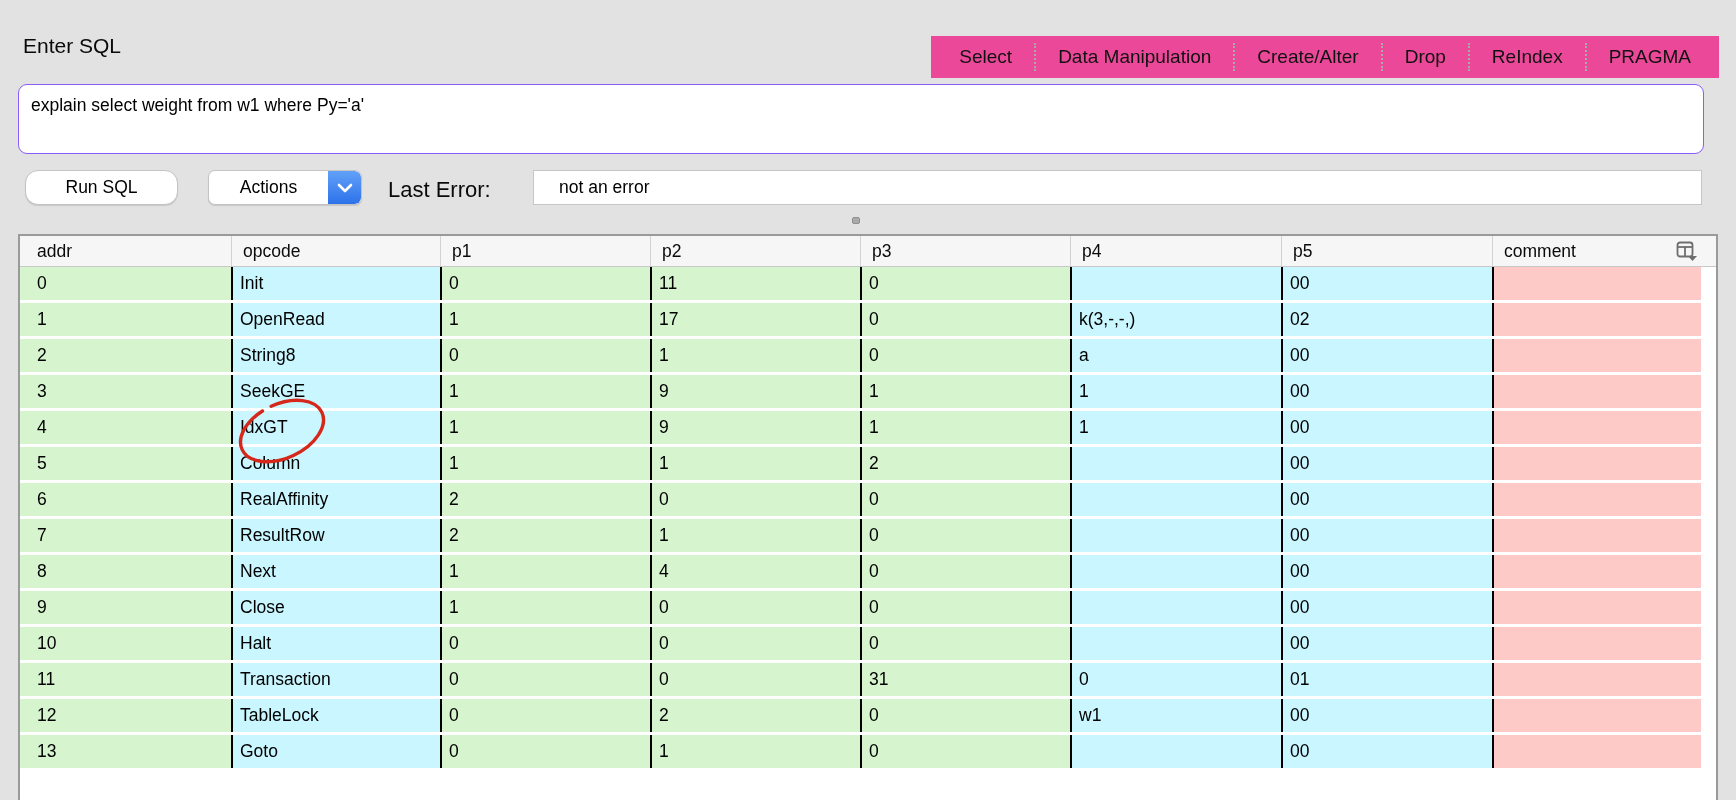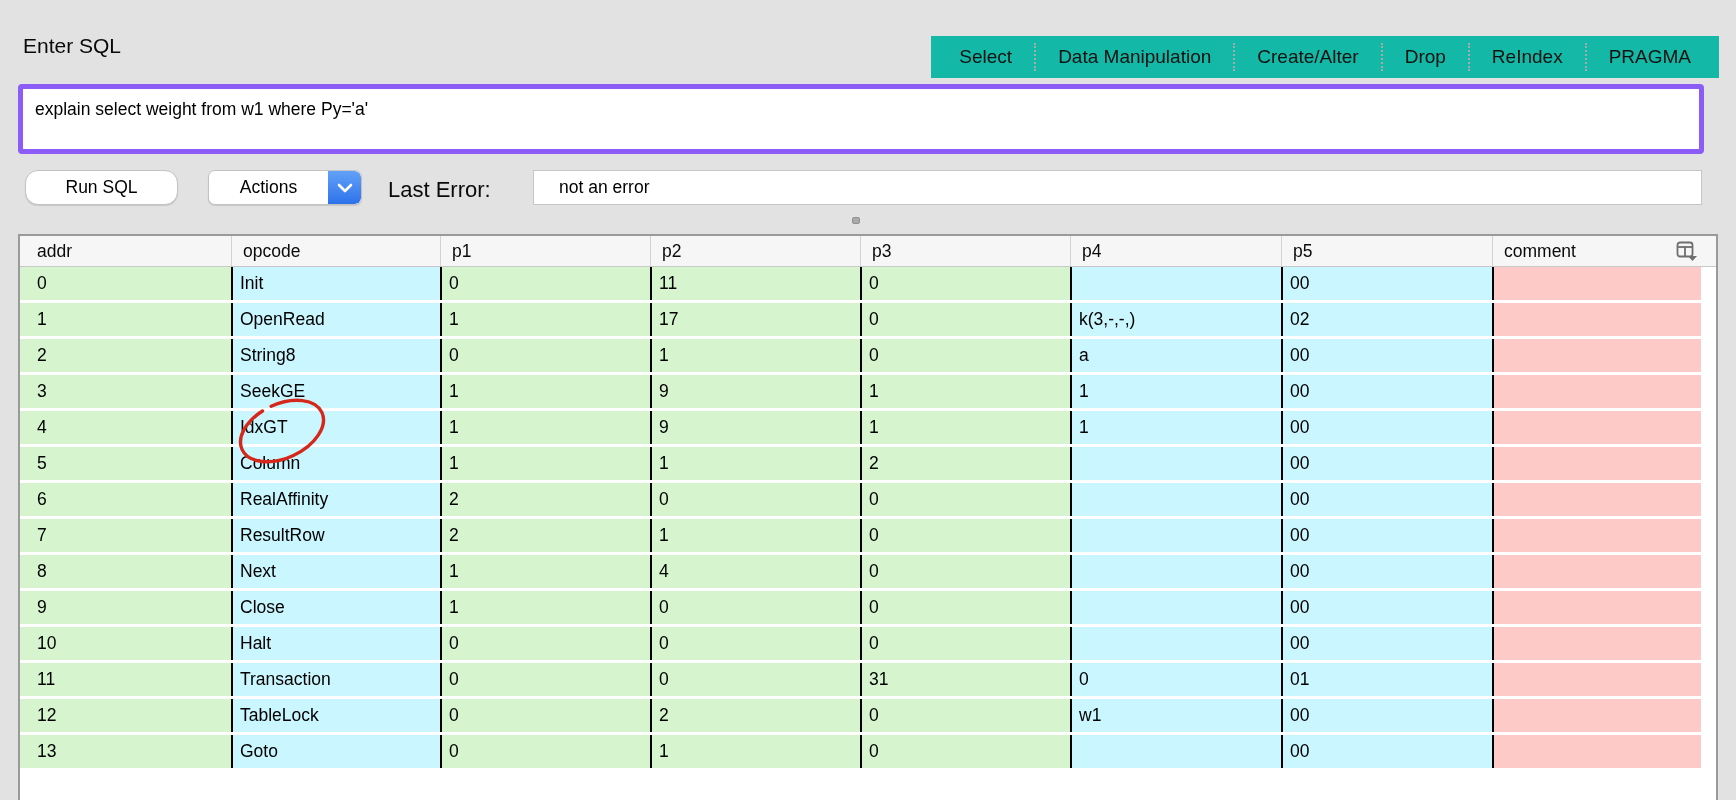--- a/index.html
+++ b/index.html
@@ -11,33 +11,33 @@
     position:relative;
   }
 
   
   .page-title {
     position:absolute; left:23px; top:34px;
     font-size:21px; font-weight:500; color:#0a0a0a;text-align:center;
   }
   .tabbar {
     position:absolute; top:36px; right:17px; height:42px;
-    background:#14b8a6; display:flex; align-items:center;
+    background:#ec4899; display:flex; align-items:center;
     padding:0 6px;
   }
   .tab {
     font-size:19px; color:#111; padding:0 22px; height:28px;
     display:flex; align-items:center; cursor:default; white-space:nowrap;
   }
   .tab + .tab { border-left:2px dotted #a9a9a9; }
 
   
   .sql-box {
     position:absolute; left:18px; top:84px; width:1686px; height:70px;
-    background:#fff; border:5px solid #8b5cf6; border-radius:4px;
+    background:#fff; border:1px solid #8b5cf6; border-radius:9px;
     font-size:17.5px; padding:9px 12px; resize:none; outline:none;
     font-family:"Liberation Sans", sans-serif; color:#000; line-height:1.3;
   }
 
   
   .controls { position:absolute; left:0; top:170px; width:1736px; height:36px; }
   .btn-run {
     position:absolute; left:25px; top:0; width:153px; height:35px;
     background:#fff; border:1px solid #c3c3c3; border-radius:13px;
     font-size:17.5px; font-family:"Liberation Sans", sans-serif;

